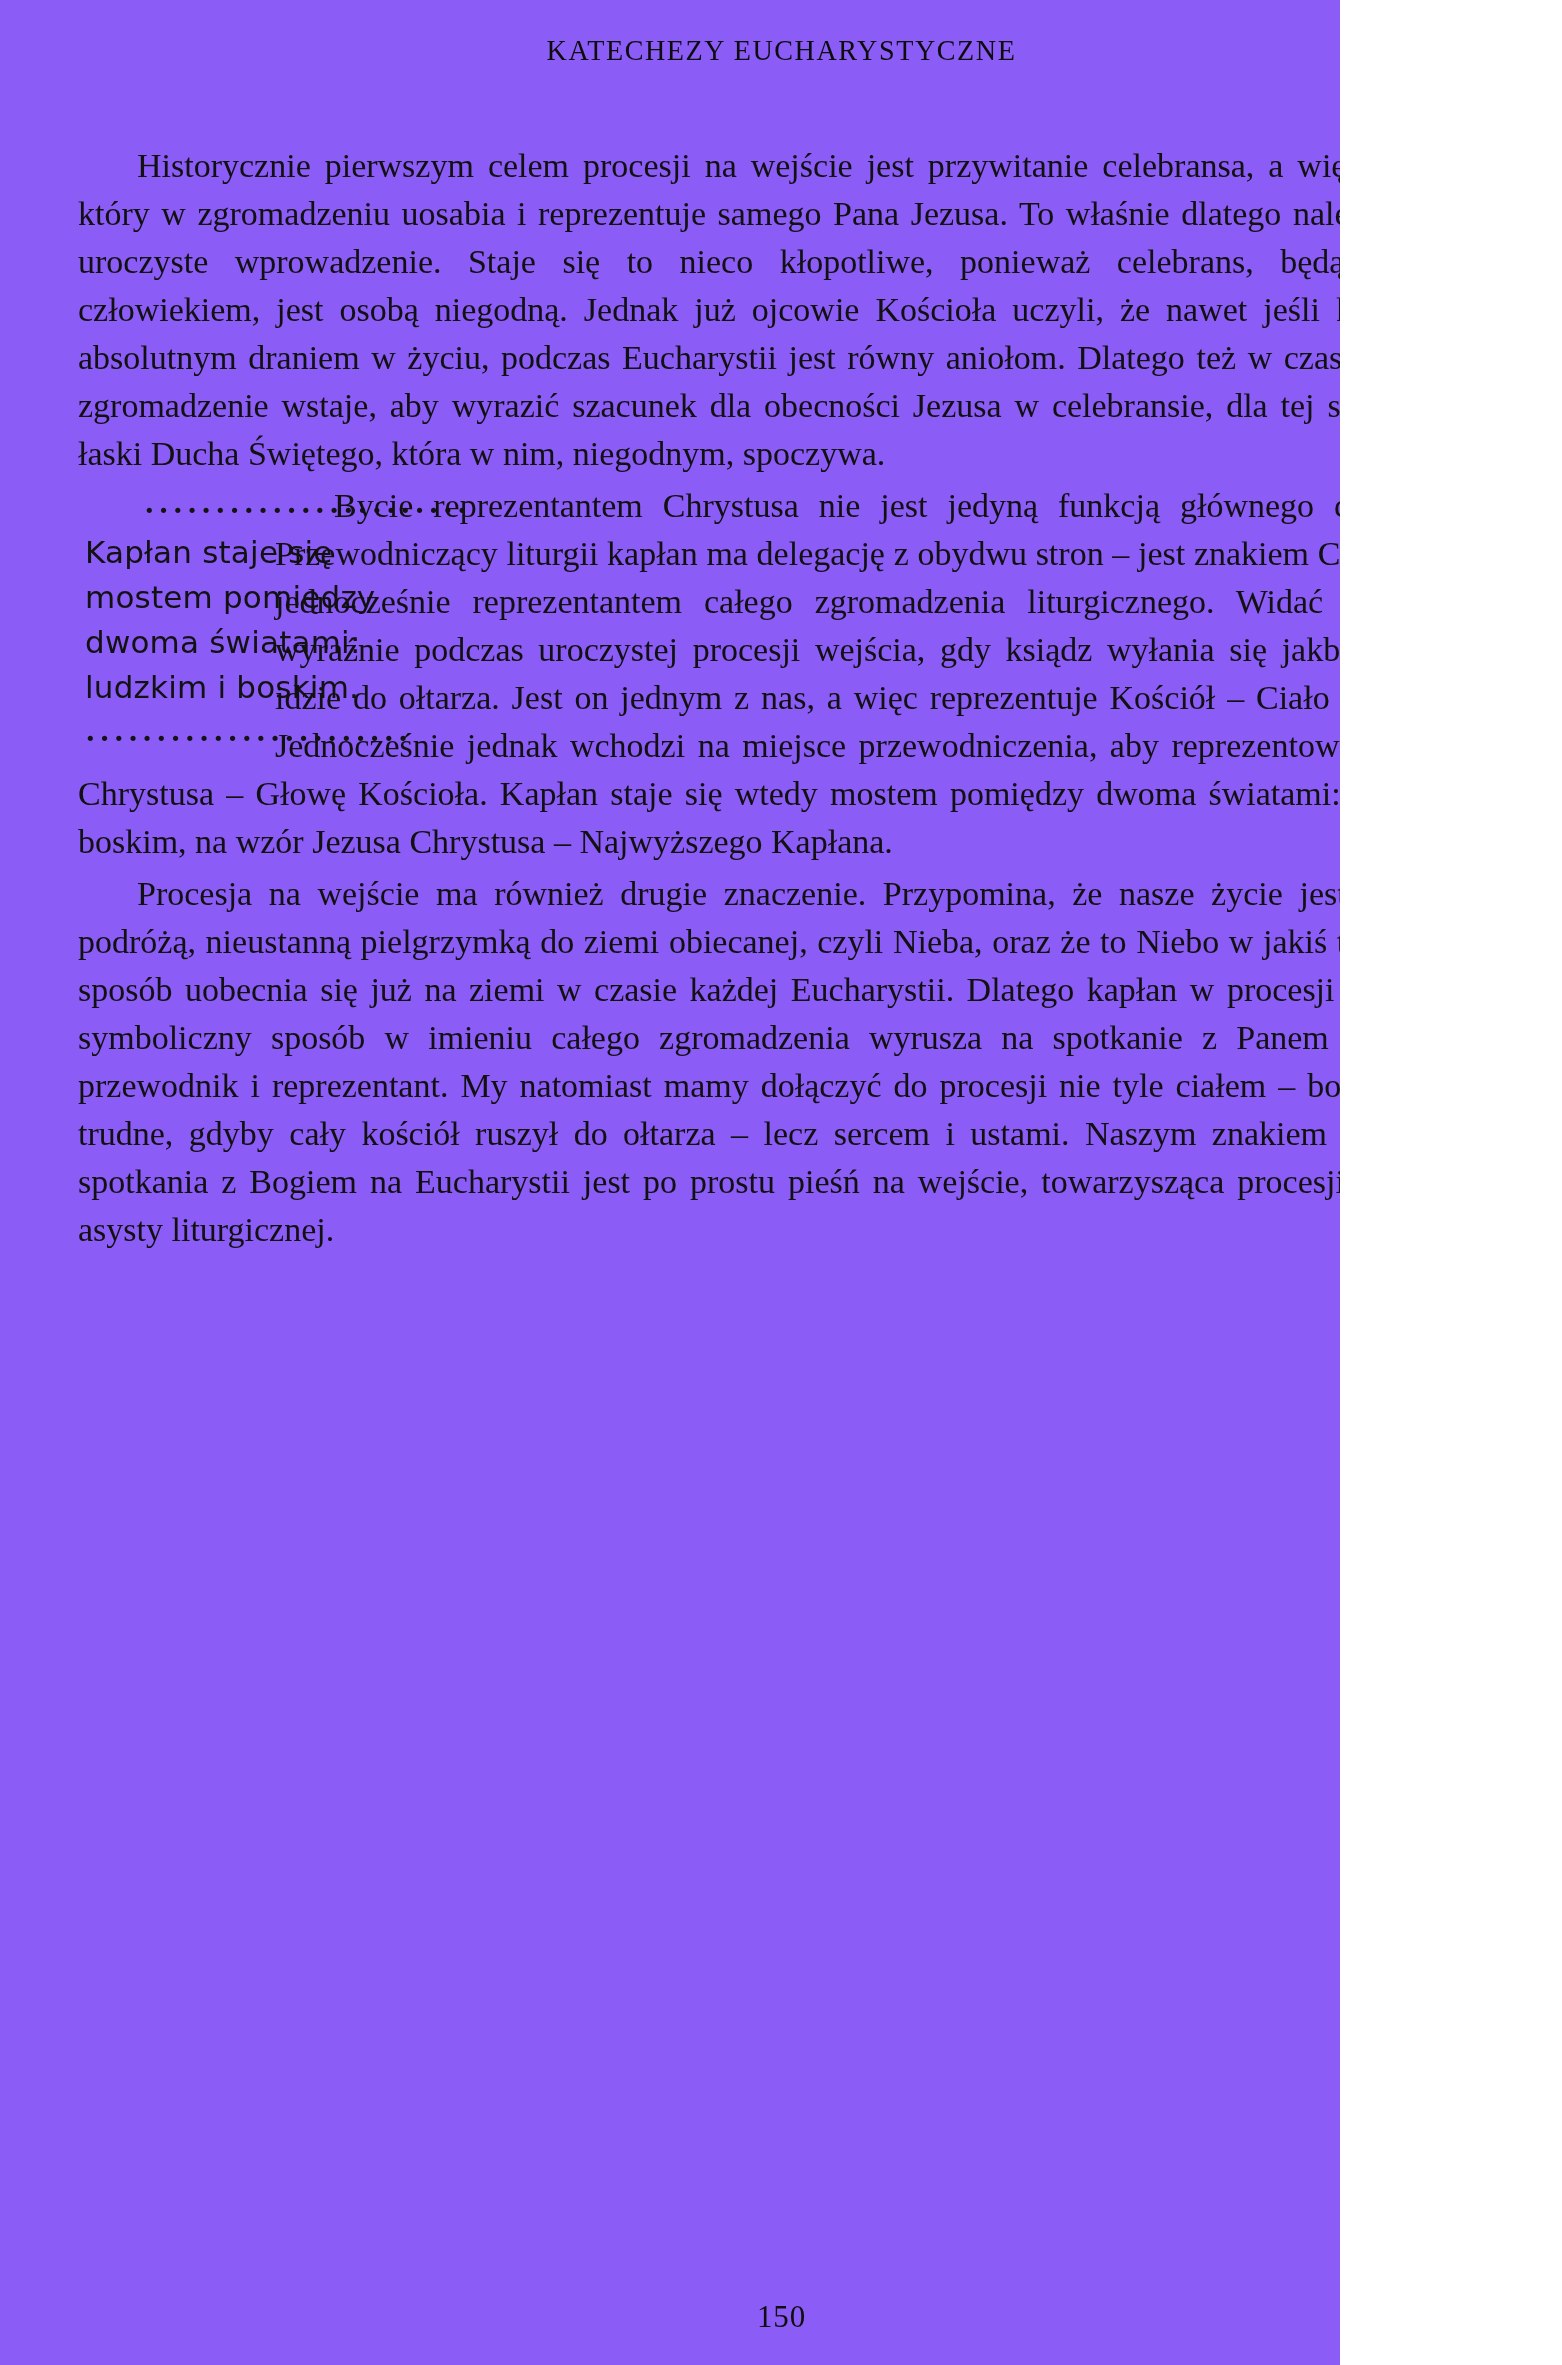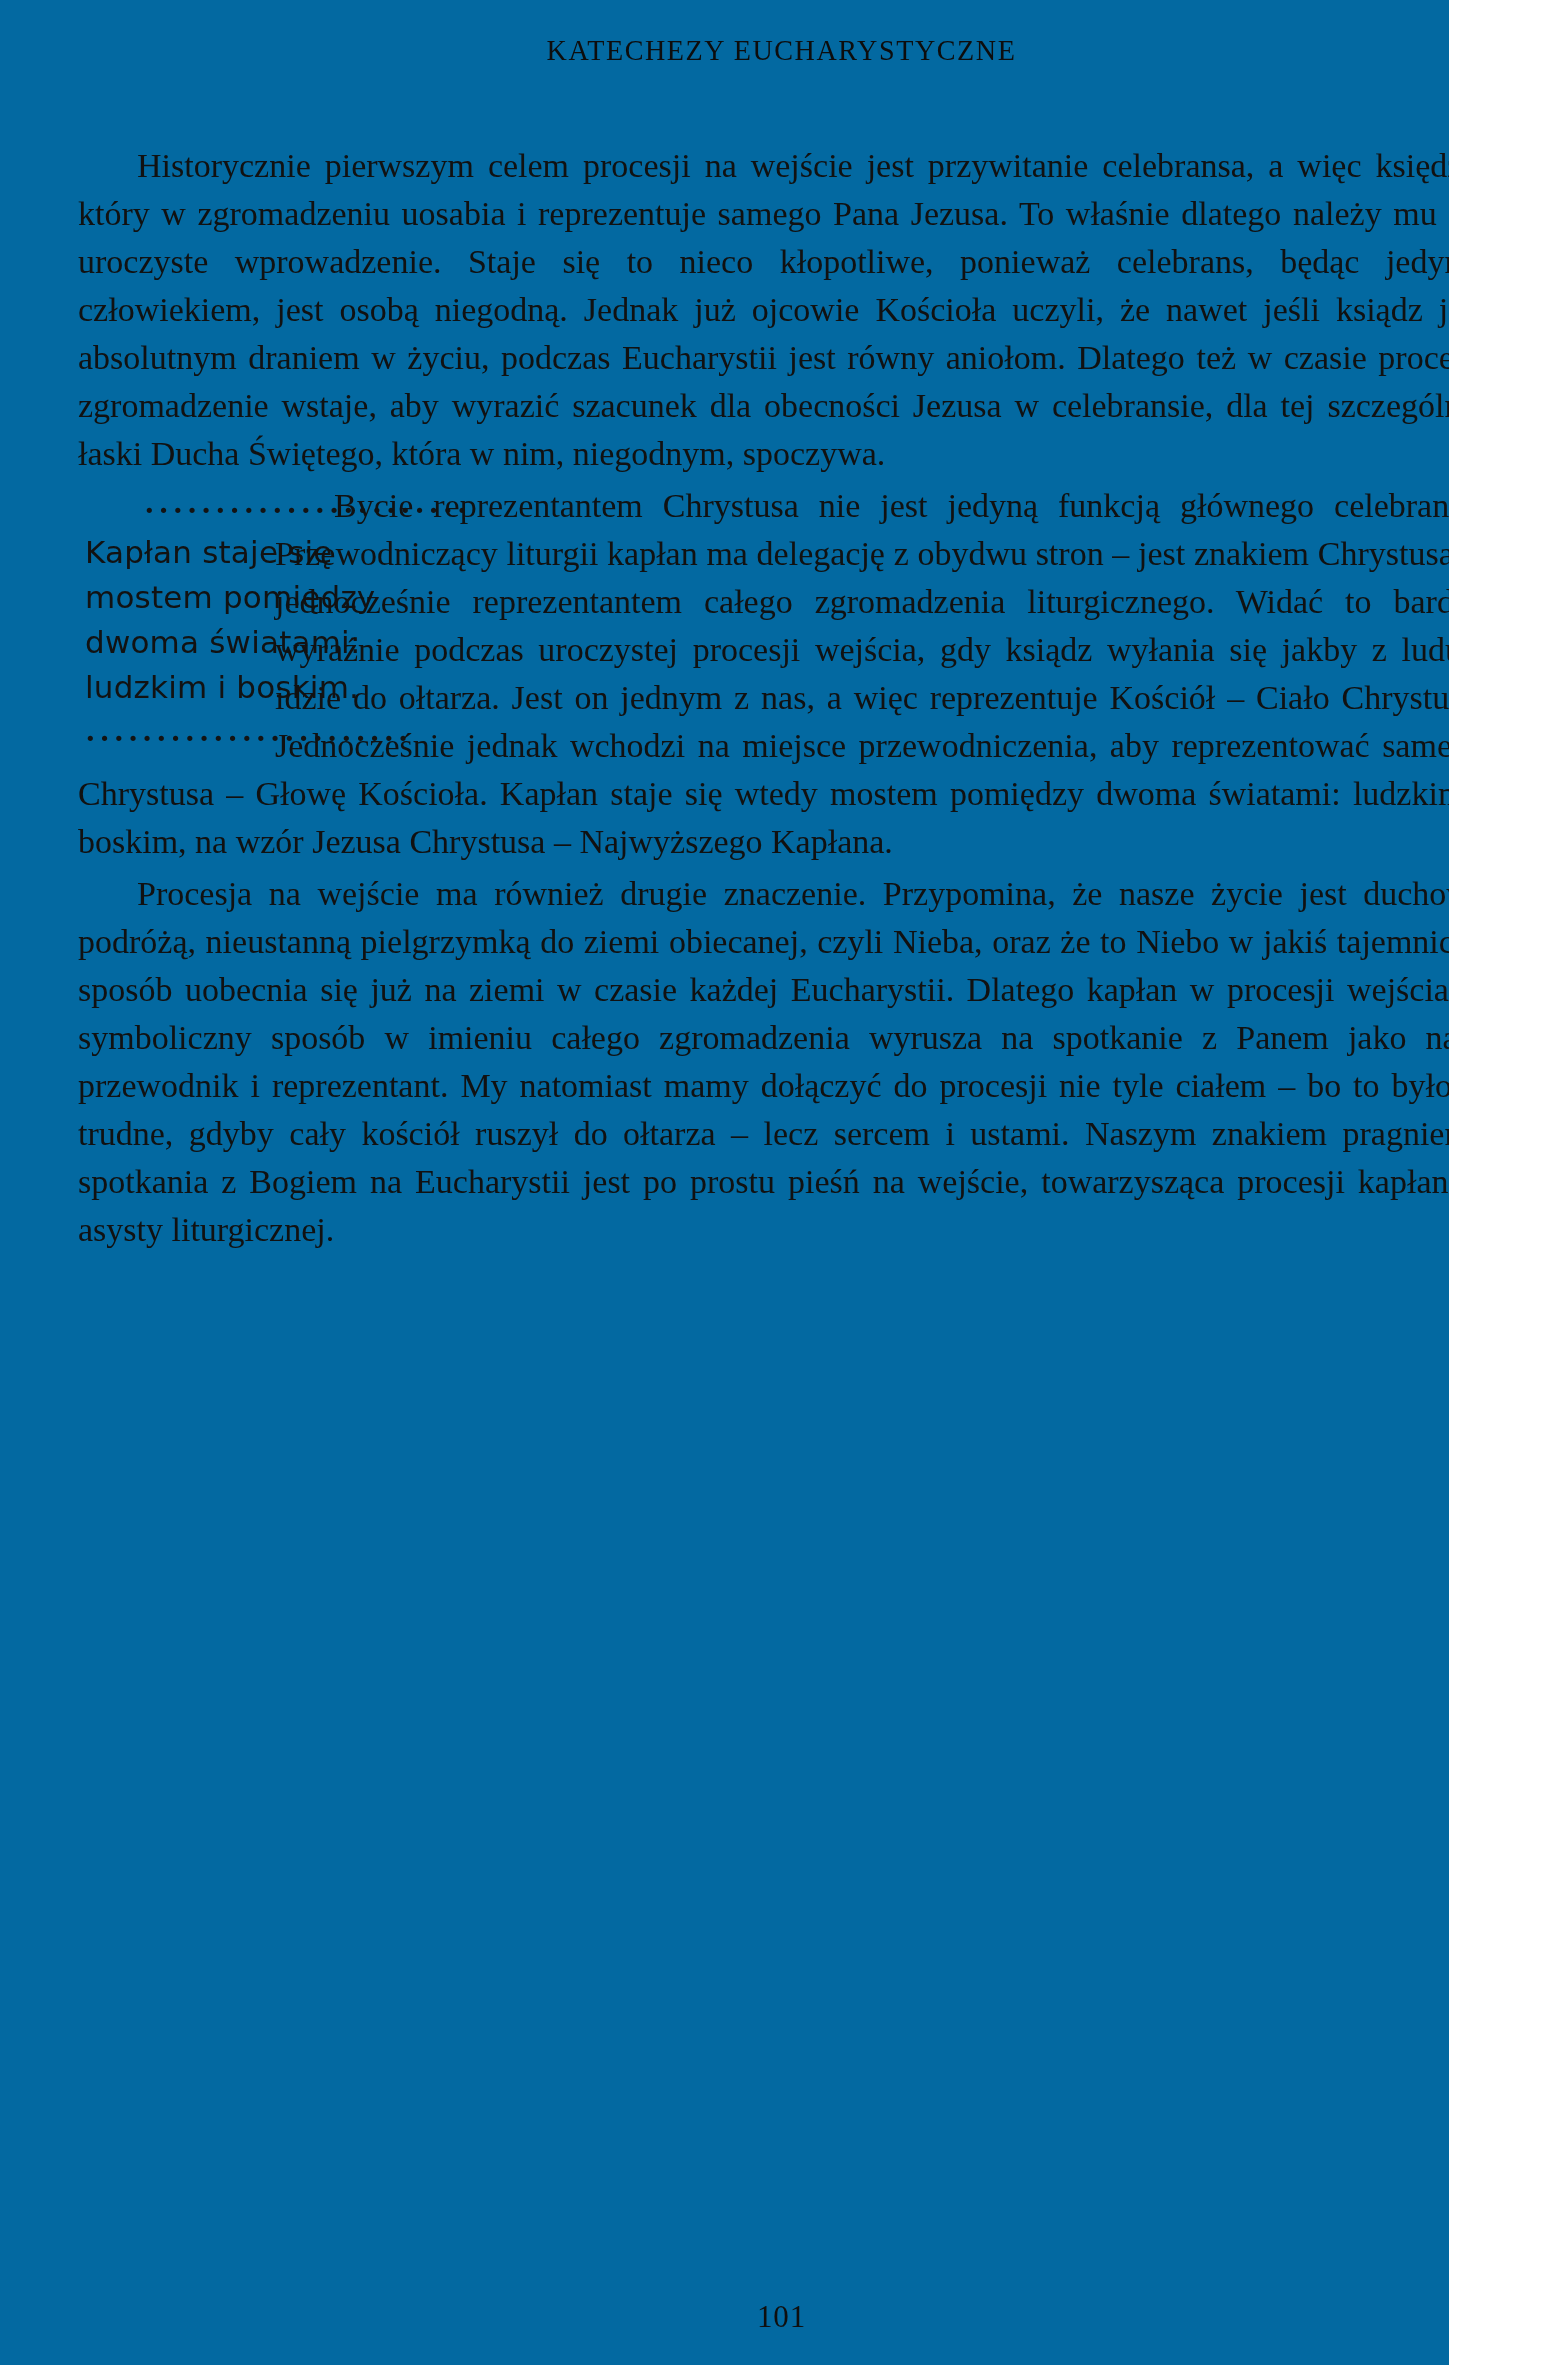--- a/index.html
+++ b/index.html
@@ -3,23 +3,23 @@
 <meta charset="utf-8">
 <style>
   html, body {
     margin: 0;
     padding: 0;
     background: #ffffff;
   }
 
   .page {
     position: relative;
-    width: 1449px;
+    width: 1340px;
     height: 2366px;
-    background: #0369a1;
+    background: #8b5cf6;
     box-sizing: border-box;
     overflow: hidden;
     font-family: "Liberation Serif", "DejaVu Serif", serif;
     color: #101010;
   }
 
   
   .running-head {
     position: absolute;
     top: 36px;
@@ -128,16 +128,16 @@
         <span class="pq-rule pq-rule-bottom">•••••••••••••••••••••••</span>
       </span>
       <span>Bycie reprezentantem Chrystusa nie jest jedyną funkcją głównego celebransa. Przewodniczący liturgii kapłan ma delegację z obydwu stron – jest znakiem Chrystusa, a jednocześnie reprezentantem całego zgromadzenia liturgicznego. Widać to bardzo wyraźnie podczas uroczystej procesji wejścia, gdy ksiądz wyłania się jakby z ludu i idzie do ołtarza. Jest on jednym z nas, a więc reprezentuje Kościół – Ciało Chrystusa. Jednocześnie jednak wchodzi na miejsce przewodniczenia, aby reprezentować samego Chrystusa – Głowę Kościoła. Kapłan staje się wtedy mostem pomiędzy dwoma światami: ludzkim i boskim, na wzór Jezusa Chrystusa – Najwyższego Kapłana.</span>
     </p>
 
     <p>Procesja na wejście ma również drugie znaczenie. Przypomina, że nasze życie jest duchową podróżą, nieustanną pielgrzymką do ziemi obiecanej, czyli Nieba, oraz że to Niebo w jakiś tajemniczy sposób uobecnia się już na ziemi w czasie każdej Eucharystii. Dlatego kapłan w procesji wejścia w symboliczny sposób w imieniu całego zgromadzenia wyrusza na spotkanie z Panem jako nasz przewodnik i reprezentant. My natomiast mamy dołączyć do procesji nie tyle ciałem – bo to byłoby trudne, gdyby cały kościół ruszył do ołtarza – lecz sercem i ustami. Naszym znakiem pragnienia spotkania z Bogiem na Eucharystii jest po prostu pieśń na wejście, towarzysząca procesji kapłana i asysty liturgicznej.</p>
 
 
   </div>
 
-  <div class="folio">101</div>
+  <div class="folio">150</div>
 
 </div>
 
 
 </body></html>

